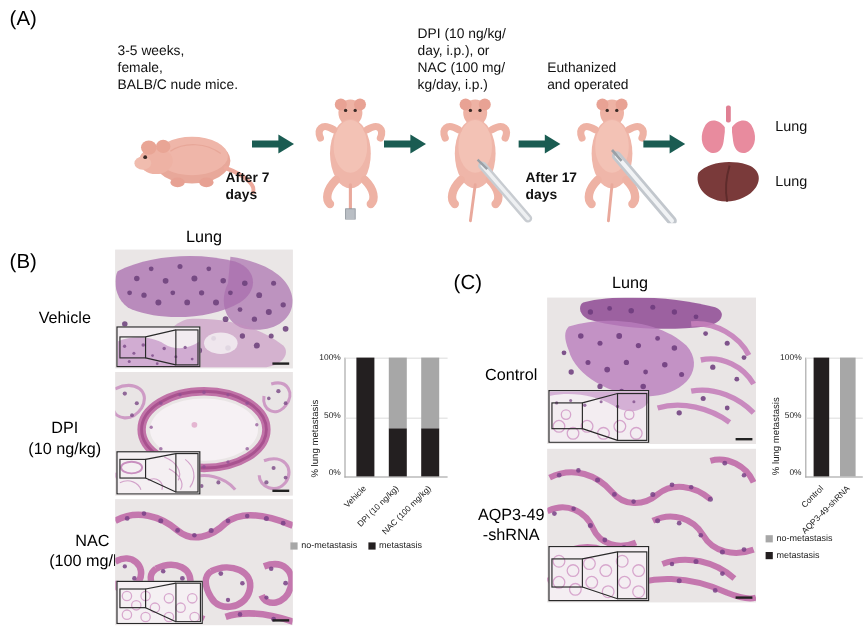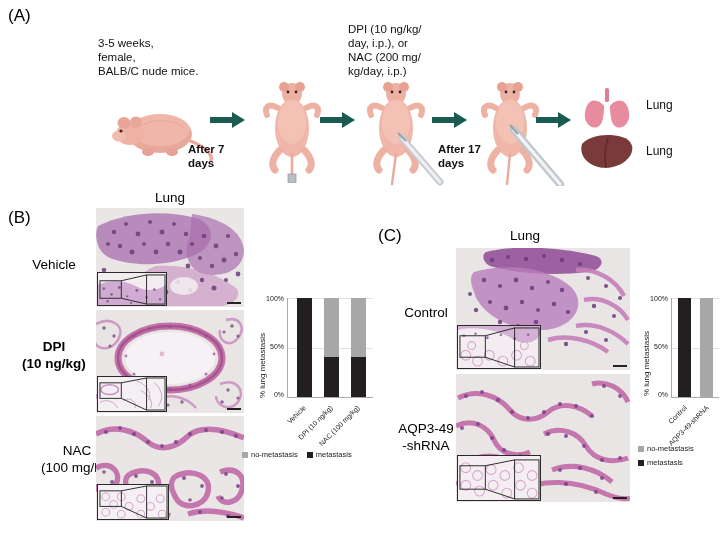--- a/index.html
+++ b/index.html
@@ -151,22 +151,24 @@
 <div id="fig">
 
   <div id="panelA">
     <div class="panel-letter" style="left:8px; top:6px;">(A)</div>
 
     <div class="a-caption" style="left:98px; top:36px; width:110px;">3-5 weeks,
 female,
 BALB/C nude mice.</div>
     <div class="a-caption" style="left:348px; top:22px; width:108px;">DPI (10 ng/kg/
 day, i.p.), or
-NAC (200 mg/
+NAC (100 mg/
 kg/day, i.p.)</div>
+    <div class="a-caption" style="left:456px; top:50px; width:108px;">Euthanized
+and operated</div>
 
     <div class="a-step" style="left:108px; top:100px; width:105px; height:70px;">
       <svg width="105" height="70" viewBox="0 0 105 70">
         <ellipse cx="52" cy="34" rx="32" ry="19" fill="#e8a89a"></ellipse>
         <ellipse cx="52" cy="30" rx="30" ry="16" fill="#efb6a9"></ellipse>
         <ellipse cx="22" cy="34" rx="14" ry="11" fill="#eeb2a4"></ellipse>
         <ellipse cx="11" cy="36" rx="7" ry="5.5" fill="#f0bcae"></ellipse>
         <ellipse cx="16" cy="23" rx="6.5" ry="6" fill="#e9a595"></ellipse>
         <ellipse cx="28" cy="22" rx="6" ry="5.5" fill="#e9a595"></ellipse>
         <circle cx="13" cy="31" r="1.6" fill="#3a2a26"></circle>
@@ -290,21 +292,21 @@
     </div>
     <div class="organ-label" style="left:646px; top:144px;">Lung</div>
   </div>
 
   <div id="panelB">
     <div class="panel-letter" style="left:8px; top:12px;">(B)</div>
 
     <div class="col-head" style="left:105px; top:-6px; width:130px;">Lung</div>
 
     <div class="row-label" style="left:14px; top:60px; width:80px;">Vehicle</div>
-    <div class="row-label" style="left:4px; top:142px; width:100px;font-weight:bold;">DPI
+    <div class="row-label" style="left:4px; top:152px; width:100px;">DPI
 (10 ng/kg)</div>
     <div class="row-label" style="left:0px; top:246px; width:106px;margin-left:24px;">NAC
 (100 mg/kg)</div>
 
     <div class="micro" style="left:96px; top:12px; width:148px; height:99px;">
       <svg class="tissue" viewBox="0 0 148 99" preserveAspectRatio="none">
         <rect width="148" height="99" fill="#eae6e6"></rect>
         <path d="M2 18 C 30 4, 70 2, 100 10 C 118 16, 120 34, 104 44 C 80 58, 40 60, 14 50 C 0 44, -2 26, 2 18 Z" fill="#b07ab4" opacity=".85"></path>
         <path d="M96 6 C 124 10, 146 22, 148 42 C 148 60, 130 70, 108 66 C 92 62, 86 44, 94 28 Z" fill="#a96fae" opacity=".7"></path>
         <path d="M60 58 C 90 56, 120 64, 140 80 C 146 86, 140 96, 126 98 L 40 98 C 30 88, 40 64, 60 58 Z" fill="#c48fc0" opacity=".6"></path>

